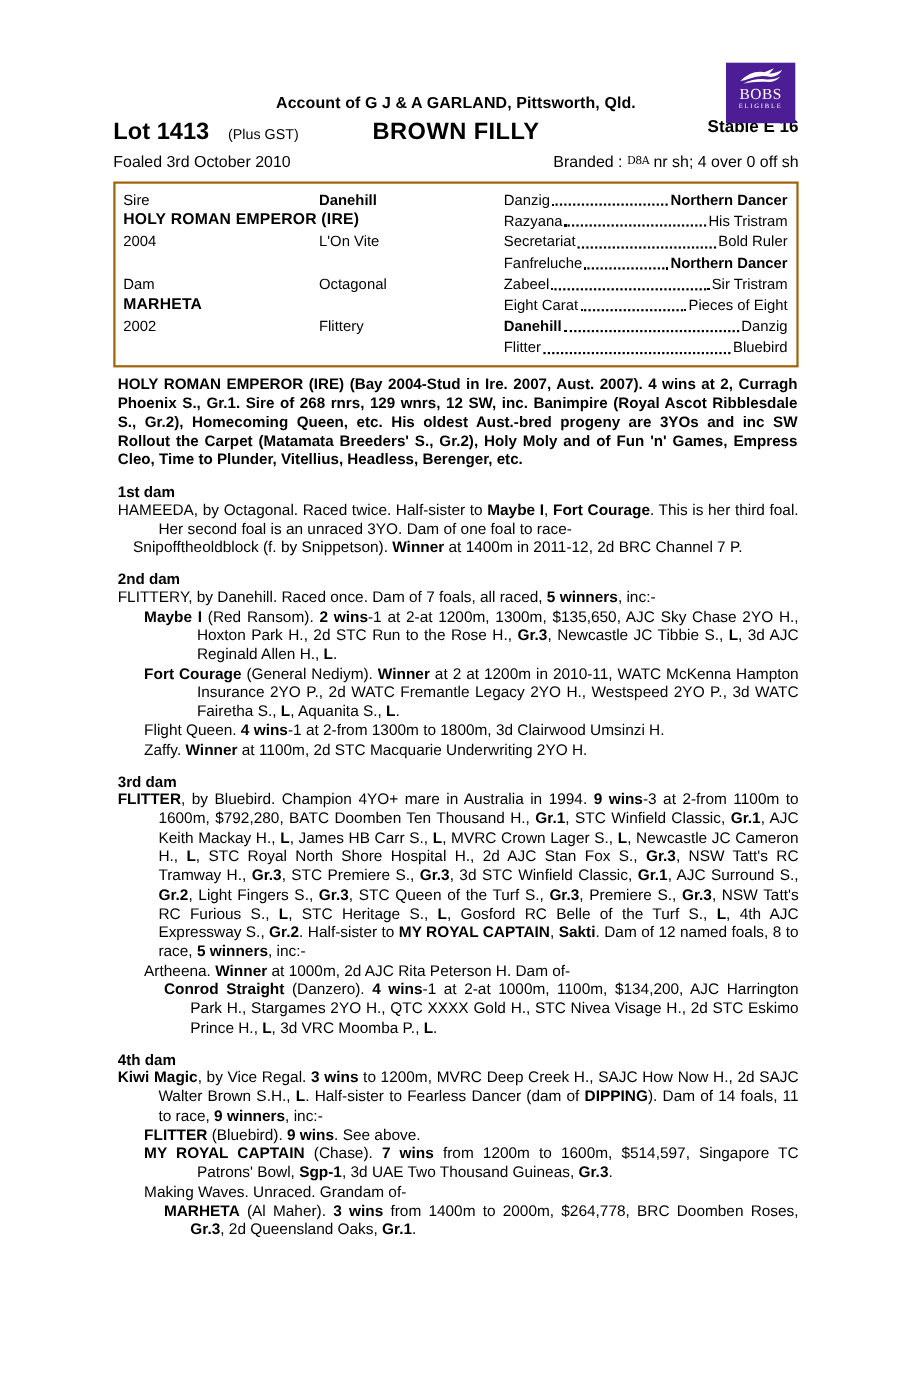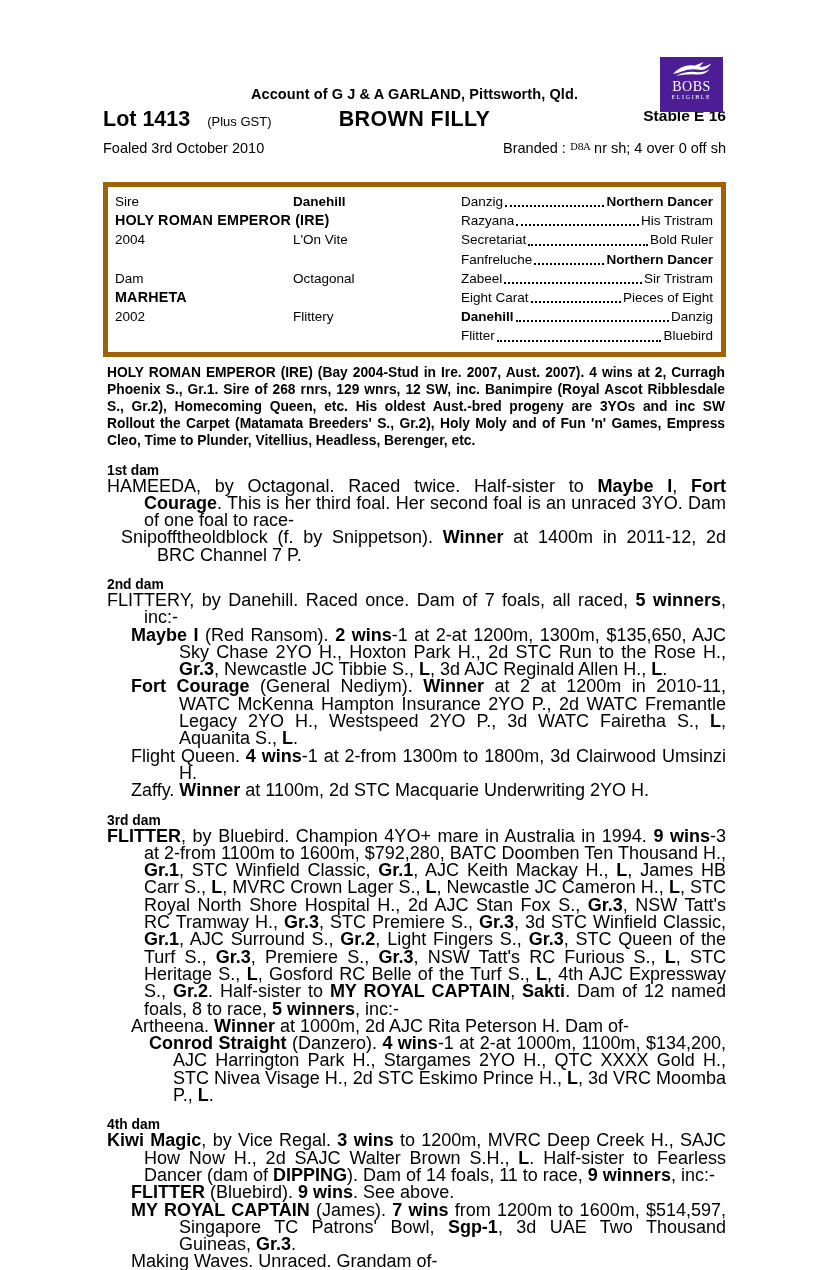--- a/index.html
+++ b/index.html
@@ -26,33 +26,33 @@
   .brand-mark{font-family:"DejaVu Serif",serif;font-size:10px;position:relative;top:-3px;letter-spacing:-.5px;}
 
   
   .bobs{position:absolute;top:57px;right:104px;width:63px;height:55px;background:#4c1d95;color:#fff;
         text-align:center;box-sizing:border-box;padding-top:3px;}
   .bobs svg{display:block;margin:0 auto;}
   .bobs-name{font-family:"Liberation Serif",serif;font-size:14px;line-height:13px;letter-spacing:.5px;}
   .bobs-sub{font-family:"Liberation Serif",serif;font-size:6px;line-height:7px;letter-spacing:1.6px;margin-top:1px;}
 
   
-  .ped-table{border:5px solid #a16207;margin-top:26px;padding:5px 8px 6px 7px;}
+  .ped-table{border:2px solid #a16207;margin-top:9px;padding:5px 8px 6px 7px;}
   .ped-row{display:flex;height:19.2px;line-height:19.2px;font-size:13.5px;}
   .ped-c1{width:178px;flex:none;white-space:nowrap;}
   .ped-c2{width:168px;flex:none;white-space:nowrap;}
   .ped-name{font-size:14.3px;font-weight:bold;letter-spacing:.2px;}
   .ped-c3{flex:1;display:flex;min-width:0;}
   .ped-c3 .ln,.ped-c3 .rn{white-space:nowrap;}
   .dots{flex:1;border-bottom:2px dotted #000;align-self:flex-end;margin:0 2px 4px 2px;min-width:8px;}
 
   
   .sire-note{margin:7px 0 0;font-size:13.8px;line-height:17.2px;font-weight:bold;text-align:justify;padding:0 1px 0 4px;}
   .dam-head{margin:13px 0 0;padding-left:4px;font-size:13.8px;font-weight:bold;}
-  .para{margin:0;font-size:18px;line-height:17.3px;text-align:justify;}
+  .para{margin:0;font-size:14px;line-height:17.3px;text-align:justify;}
   .p-dam  {padding-left:41px;text-indent:-37px;}
   .p-snip {padding-left:54px;text-indent:-36px;}
   .p-entry{padding-left:76px;text-indent:-48px;}
   .p-entry2{padding-left:70px;text-indent:-24px;}
 </style>
 </head>
 <body>
 
 <div class="page">
 
@@ -186,18 +186,18 @@
     <h3 class="dam-head">3rd dam</h3>
     <p class="para p-dam"><span class="b">FLITTER</span><span>, by Bluebird. Champion 4YO+ mare in Australia in 1994. </span><span class="b">9 wins</span><span>-3 at 2-from 1100m to 1600m, $792,280, BATC Doomben Ten Thousand H., </span><span class="b">Gr.1</span><span>, STC Winfield Classic, </span><span class="b">Gr.1</span><span>, AJC Keith Mackay H., </span><span class="b">L</span><span>, James HB Carr S., </span><span class="b">L</span><span>, MVRC Crown Lager S., </span><span class="b">L</span><span>, Newcastle JC Cameron H., </span><span class="b">L</span><span>, STC Royal North Shore Hospital H., 2d AJC Stan Fox S., </span><span class="b">Gr.3</span><span>, NSW Tatt's RC Tramway H., </span><span class="b">Gr.3</span><span>, STC Premiere S., </span><span class="b">Gr.3</span><span>, 3d STC Winfield Classic, </span><span class="b">Gr.1</span><span>, AJC Surround S., </span><span class="b">Gr.2</span><span>, Light Fingers S., </span><span class="b">Gr.3</span><span>, STC Queen of the Turf S., </span><span class="b">Gr.3</span><span>, Premiere S., </span><span class="b">Gr.3</span><span>, NSW Tatt's RC Furious S., </span><span class="b">L</span><span>, STC Heritage S., </span><span class="b">L</span><span>, Gosford RC Belle of the Turf S., </span><span class="b">L</span><span>, 4th AJC Expressway S., </span><span class="b">Gr.2</span><span>. Half-sister to </span><span class="b">MY ROYAL CAPTAIN</span><span>, </span><span class="b">Sakti</span><span>. Dam of 12 named foals, 8 to race, </span><span class="b">5 winners</span><span>, inc:-</span></p>
     <p class="para p-entry"><span>Artheena. </span><span class="b">Winner</span><span> at 1000m, 2d AJC Rita Peterson H. Dam of-</span></p>
     <p class="para p-entry2"><span class="b">Conrod Straight</span><span> (Danzero). </span><span class="b">4 wins</span><span>-1 at 2-at 1000m, 1100m, $134,200, AJC Harrington Park H., Stargames 2YO H., QTC XXXX Gold H., STC Nivea Visage H., 2d STC Eskimo Prince H., </span><span class="b">L</span><span>, 3d VRC Moomba P., </span><span class="b">L</span><span>.</span></p>
   </div>
 
   <div>
     <h3 class="dam-head">4th dam</h3>
     <p class="para p-dam"><span class="b">Kiwi Magic</span><span>, by Vice Regal. </span><span class="b">3 wins</span><span> to 1200m, MVRC Deep Creek H., SAJC How Now H., 2d SAJC Walter Brown S.H., </span><span class="b">L</span><span>. Half-sister to Fearless Dancer (dam of </span><span class="b">DIPPING</span><span>). Dam of 14 foals, 11 to race, </span><span class="b">9 winners</span><span>, inc:-</span></p>
     <p class="para p-entry"><span class="b">FLITTER</span><span> (Bluebird). </span><span class="b">9 wins</span><span>. See above.</span></p>
-    <p class="para p-entry"><span class="b">MY ROYAL CAPTAIN</span><span> (James). </span><span class="b">7 wins</span><span> from 1200m to 1600m, $514,597, Singapore TC Patrons' Bowl, </span><span class="b">Sgp-1</span><span>, 3d UAE Two Thousand Guineas, </span><span class="b">Gr.3</span><span>.</span></p>
+    <p class="para p-entry"><span class="b">MY ROYAL CAPTAIN</span><span> (Chase). </span><span class="b">7 wins</span><span> from 1200m to 1600m, $514,597, Singapore TC Patrons' Bowl, </span><span class="b">Sgp-1</span><span>, 3d UAE Two Thousand Guineas, </span><span class="b">Gr.3</span><span>.</span></p>
     <p class="para p-entry"><span>Making Waves. Unraced. Grandam of-</span></p>
     <p class="para p-entry2"><span class="b">MARHETA</span><span> (Al Maher). </span><span class="b">3 wins</span><span> from 1400m to 2000m, $264,778, BRC Doomben Roses, </span><span class="b">Gr.3</span><span>, 2d Queensland Oaks, </span><span class="b">Gr.1</span><span>.</span></p>
   </div>
 
 </div>
 
 </body></html>

